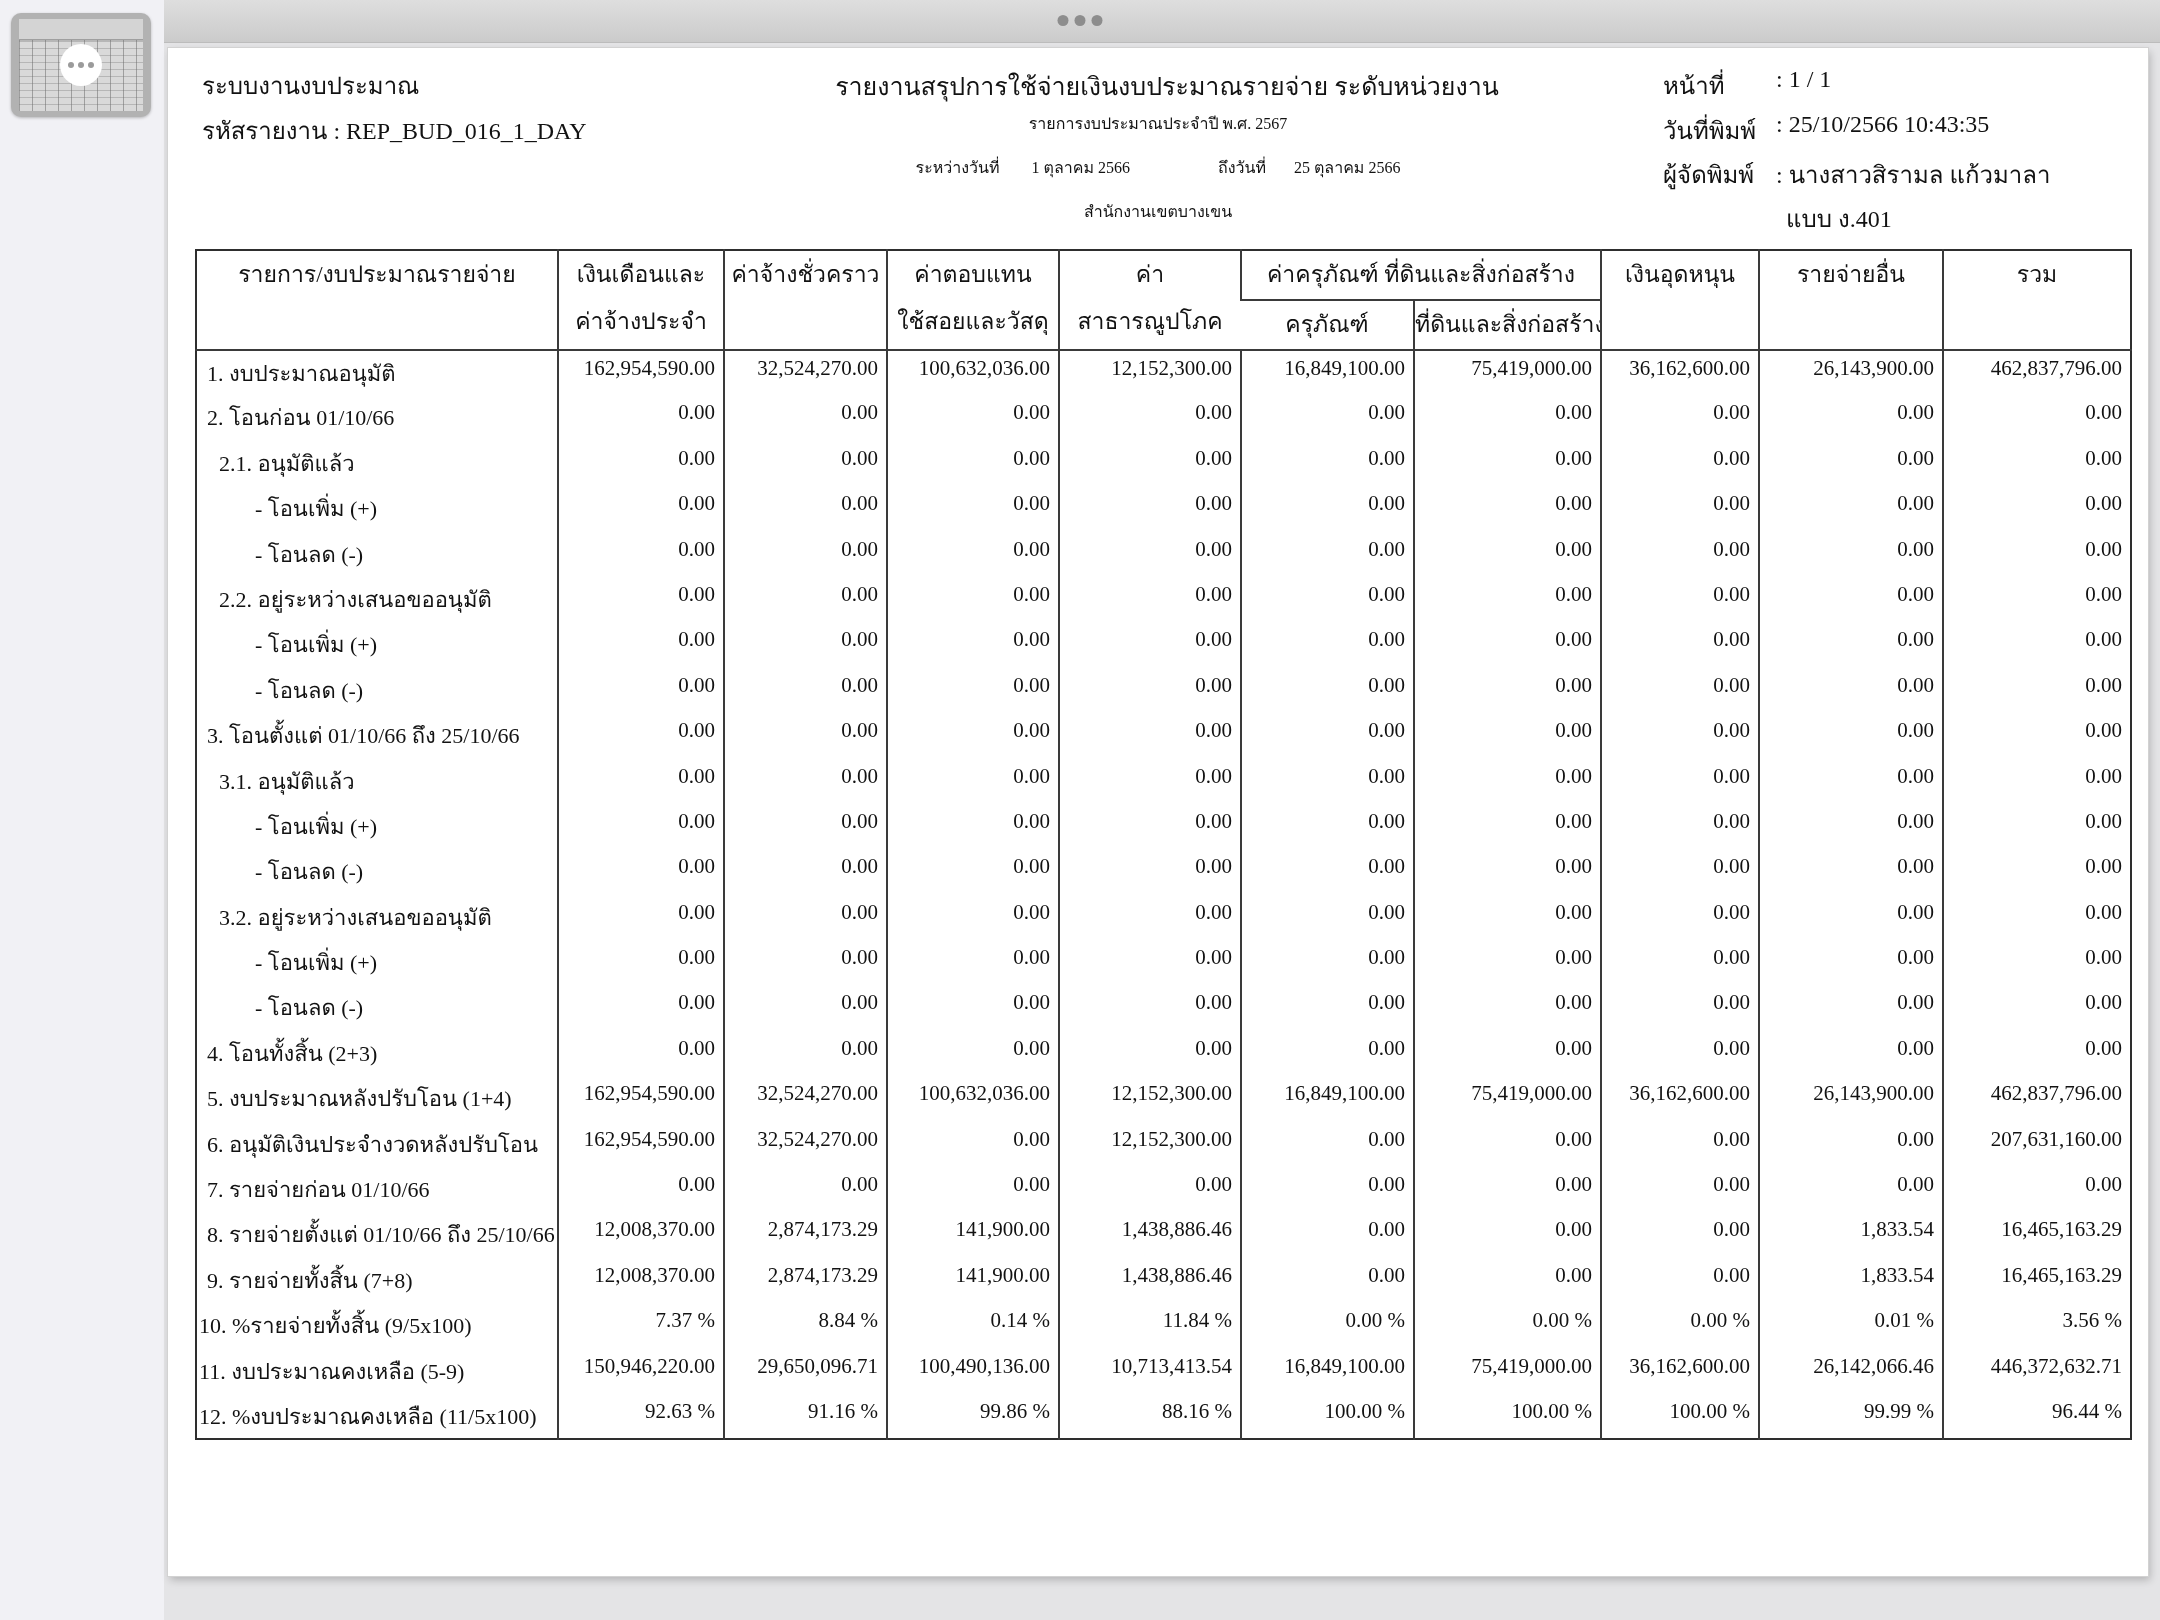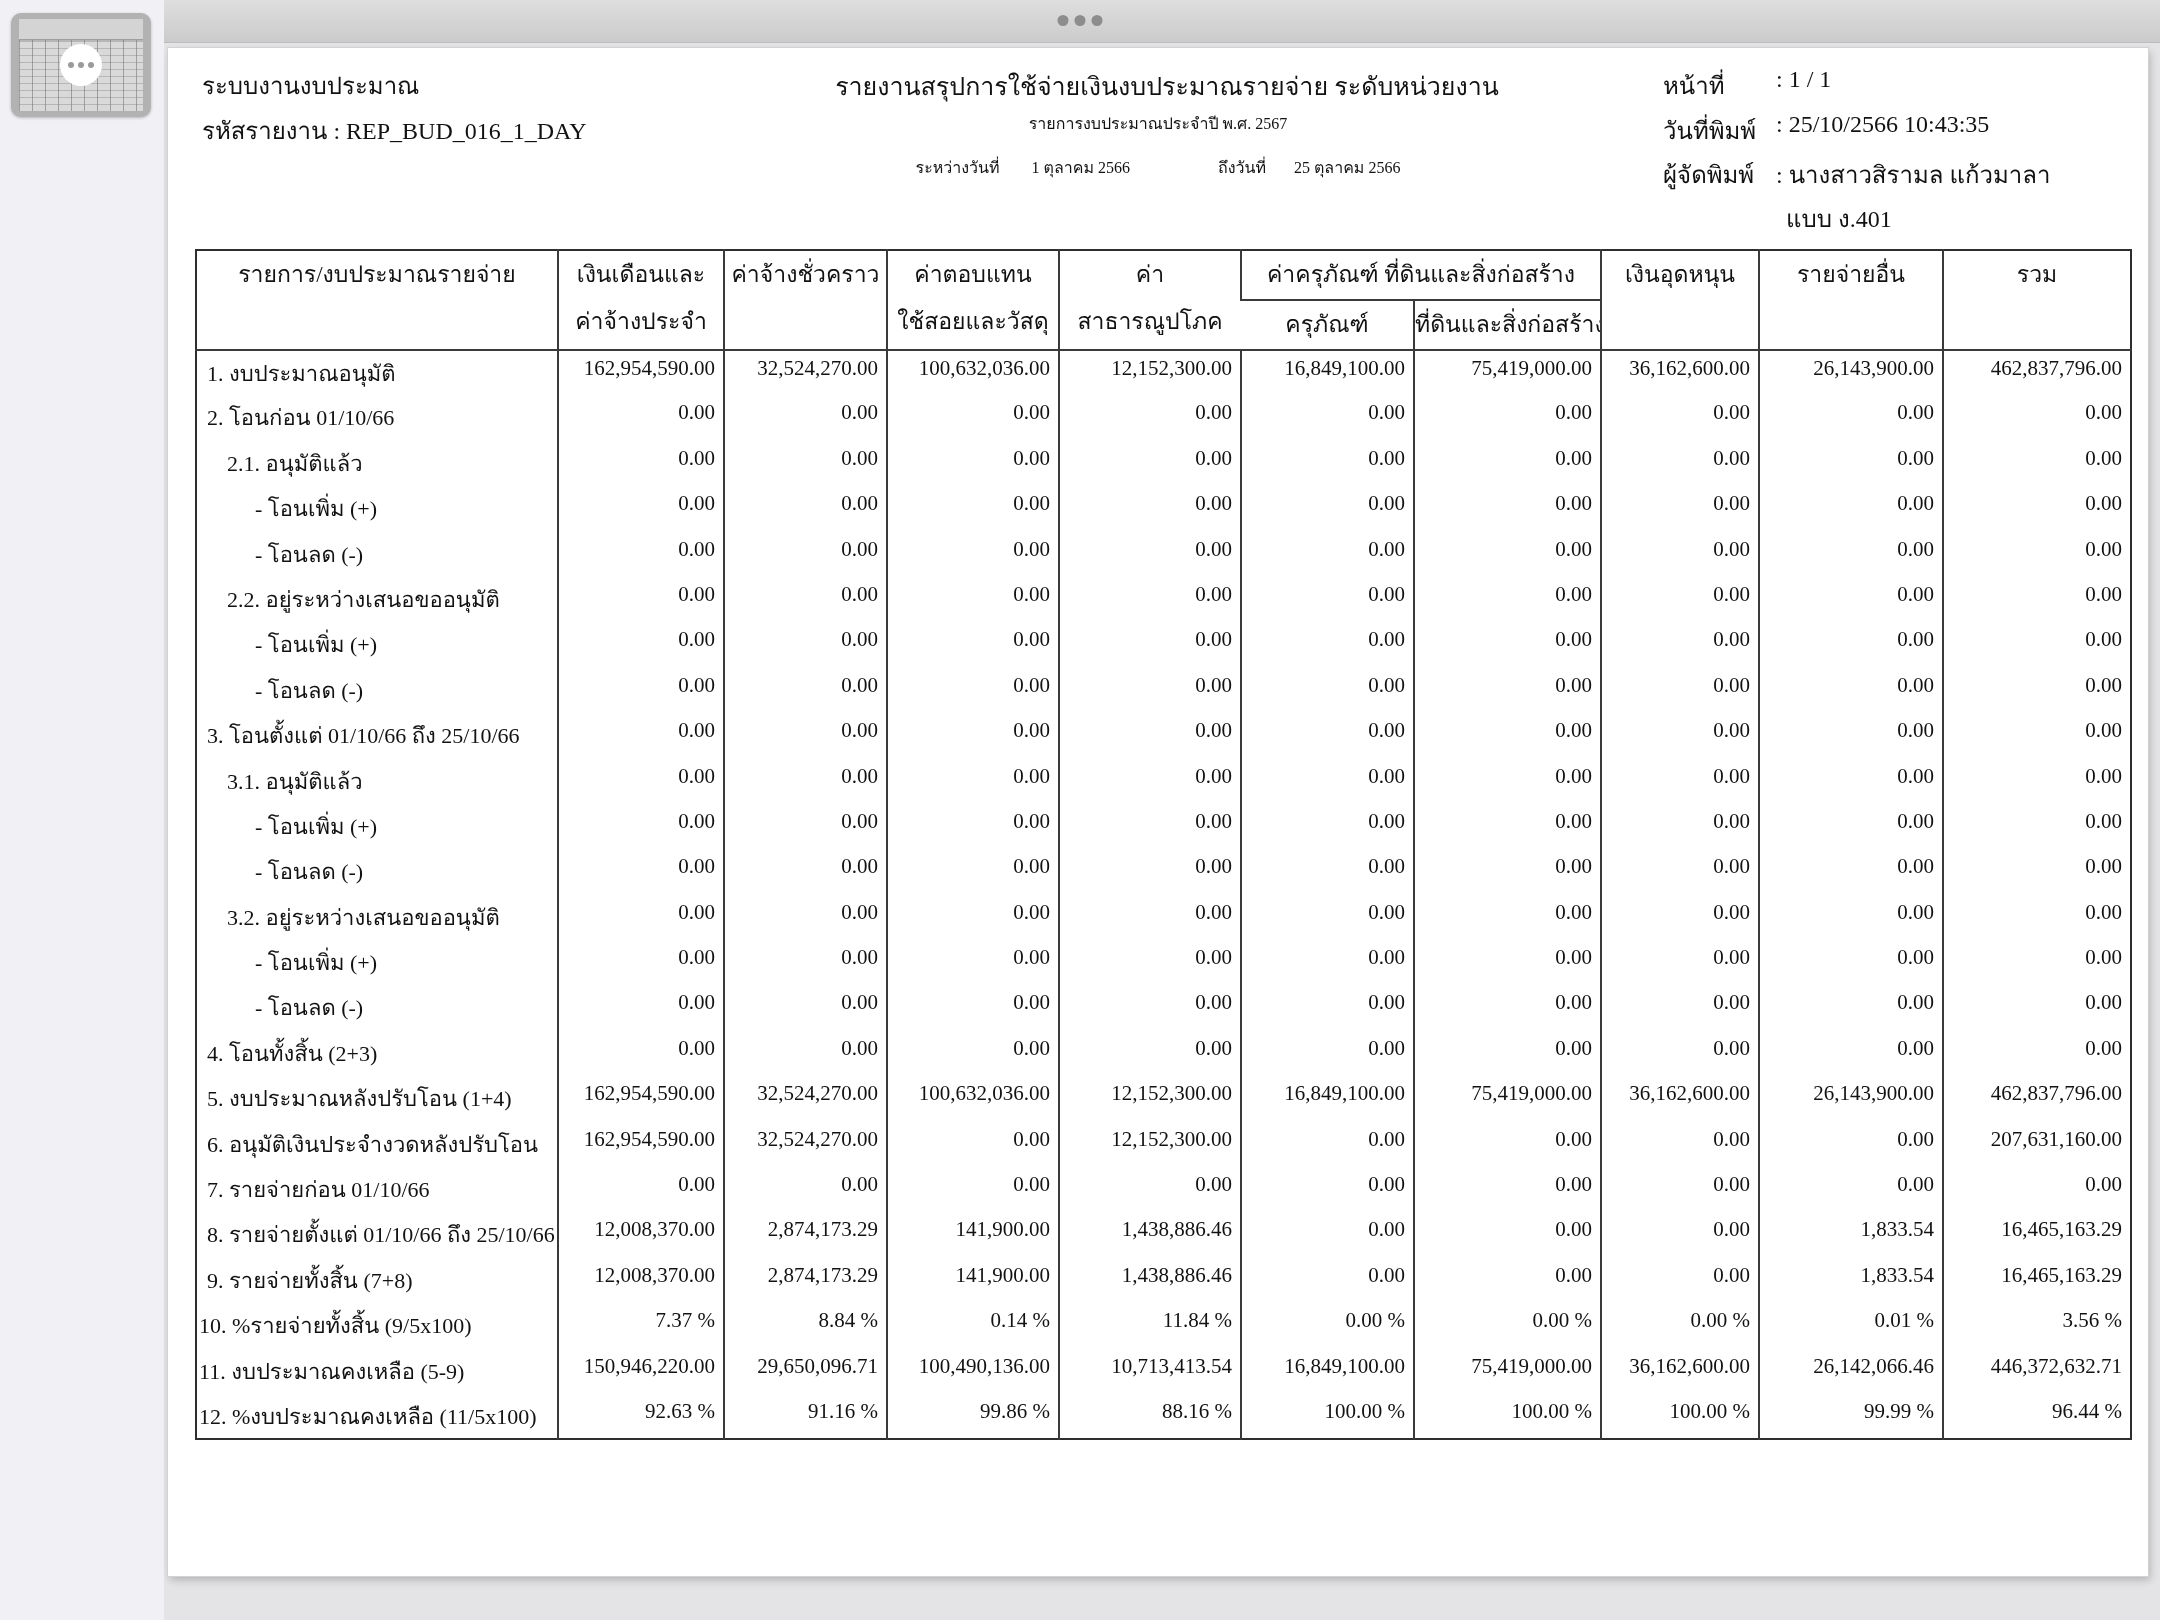--- a/index.html
+++ b/index.html
@@ -78,21 +78,21 @@
   }
   .budget thead tr { height:50px; }
   .budget thead th.grp { height:50px; line-height:46px; vertical-align:middle;margin-left:16px; }
   .budget thead th.sub { height:50px; line-height:46px; vertical-align:middle; }
   .budget tbody tr { height:45.4px; }
   .budget tbody td { vertical-align:top; padding-top:5px; white-space:nowrap; }
   .budget td.lbl { font-size:22px; }
   .budget td.num { font-size:21px; text-align:right; padding-right:8px; }
   .ind-main  { padding-left:10px; }
   .ind-mainw { padding-left:2px; }
-  .ind-sub   { padding-left:30px; }
+  .ind-sub   { padding-left:22px; }
   .ind-dash  { padding-left:58px; }
 </style>
 </head>
 <body>
 
 <div class="left-pane">
   <div class="thumb">
     <div class="thumb-page"></div>
     <div class="thumb-circle">
       <span class="dot"></span>
@@ -112,20 +112,21 @@
 <div class="page">
 
   <div class="hdr hl1">ระบบงานงบประมาณ</div>
   <div class="hdr hl2">รหัสรายงาน : REP_BUD_016_1_DAY</div>
 
   <div class="hc hc1">รายงานสรุปการใช้จ่ายเงินงบประมาณรายจ่าย ระดับหน่วยงาน</div>
   <div class="hc hc2">รายการงบประมาณประจำปี พ.ศ. 2567</div>
   <div class="hc hc3">
     <span>ระหว่างวันที่</span><span class="g1">1 ตุลาคม 2566</span><span class="g2">ถึงวันที่</span><span class="g3">25 ตุลาคม 2566</span>
   </div>
+  <div class="hc hc4">สำนักงานเขตบางเขน</div>
 
   <div class="hdr hr-label hr1">หน้าที่</div>
   <div class="hdr hr-value hr1">:  1 / 1</div>
   <div class="hdr hr-label hr2">วันที่พิมพ์</div>
   <div class="hdr hr-value hr2">: 25/10/2566 10:43:35</div>
   <div class="hdr hr-label hr3">ผู้จัดพิมพ์</div>
   <div class="hdr hr-value hr3">: นางสาวสิรามล แก้วมาลา</div>
   <div class="hdr h-form">แบบ ง.401</div>
 
   <table class="budget">

